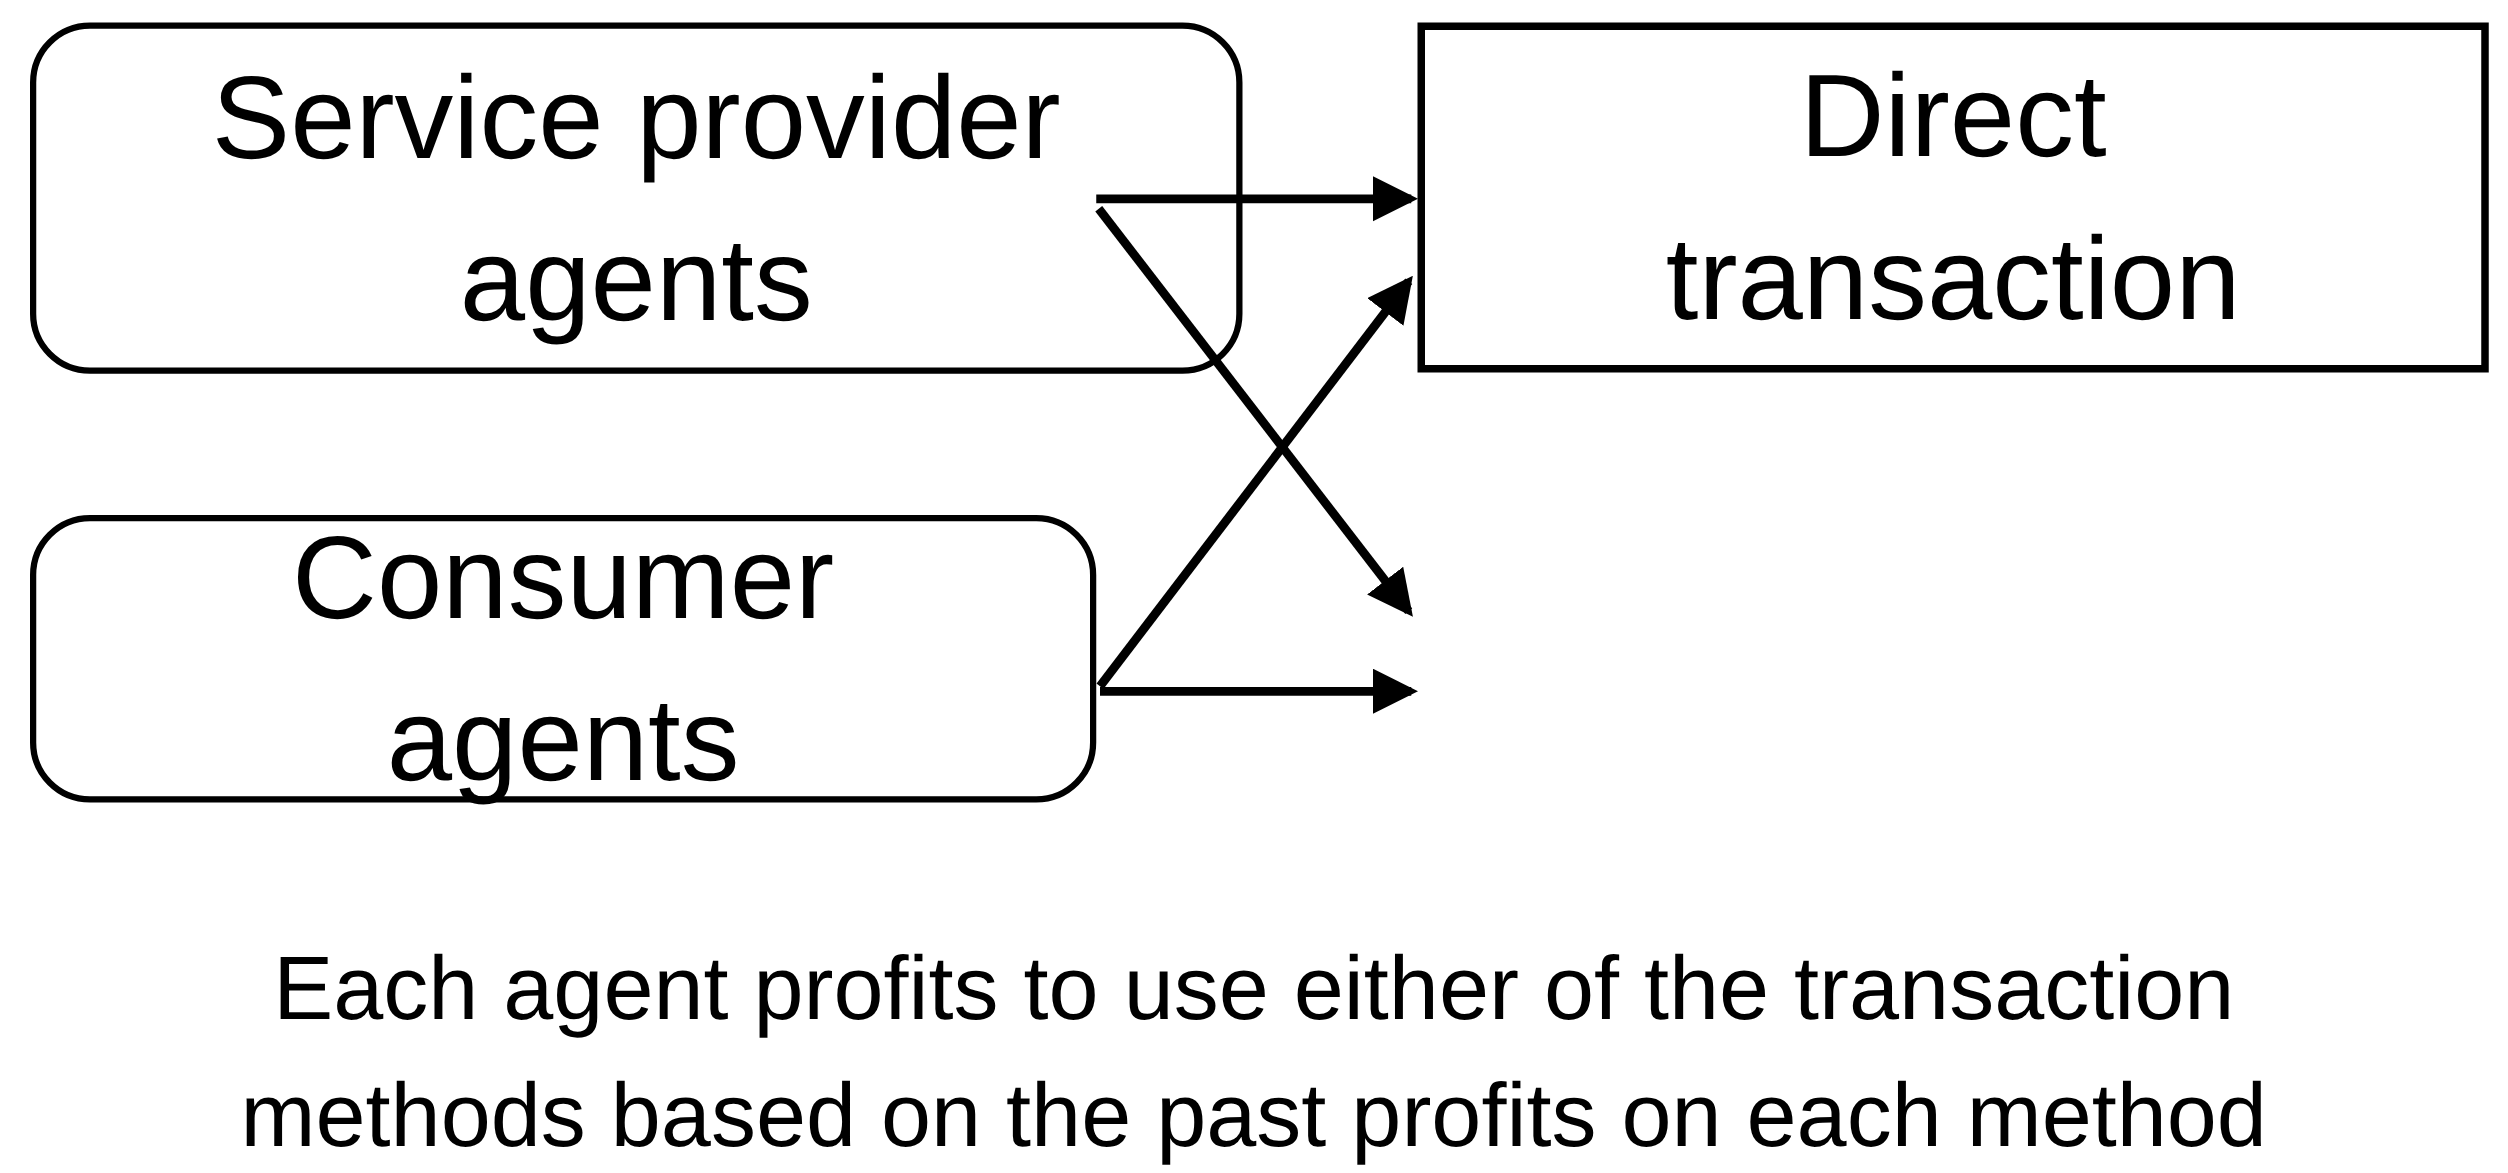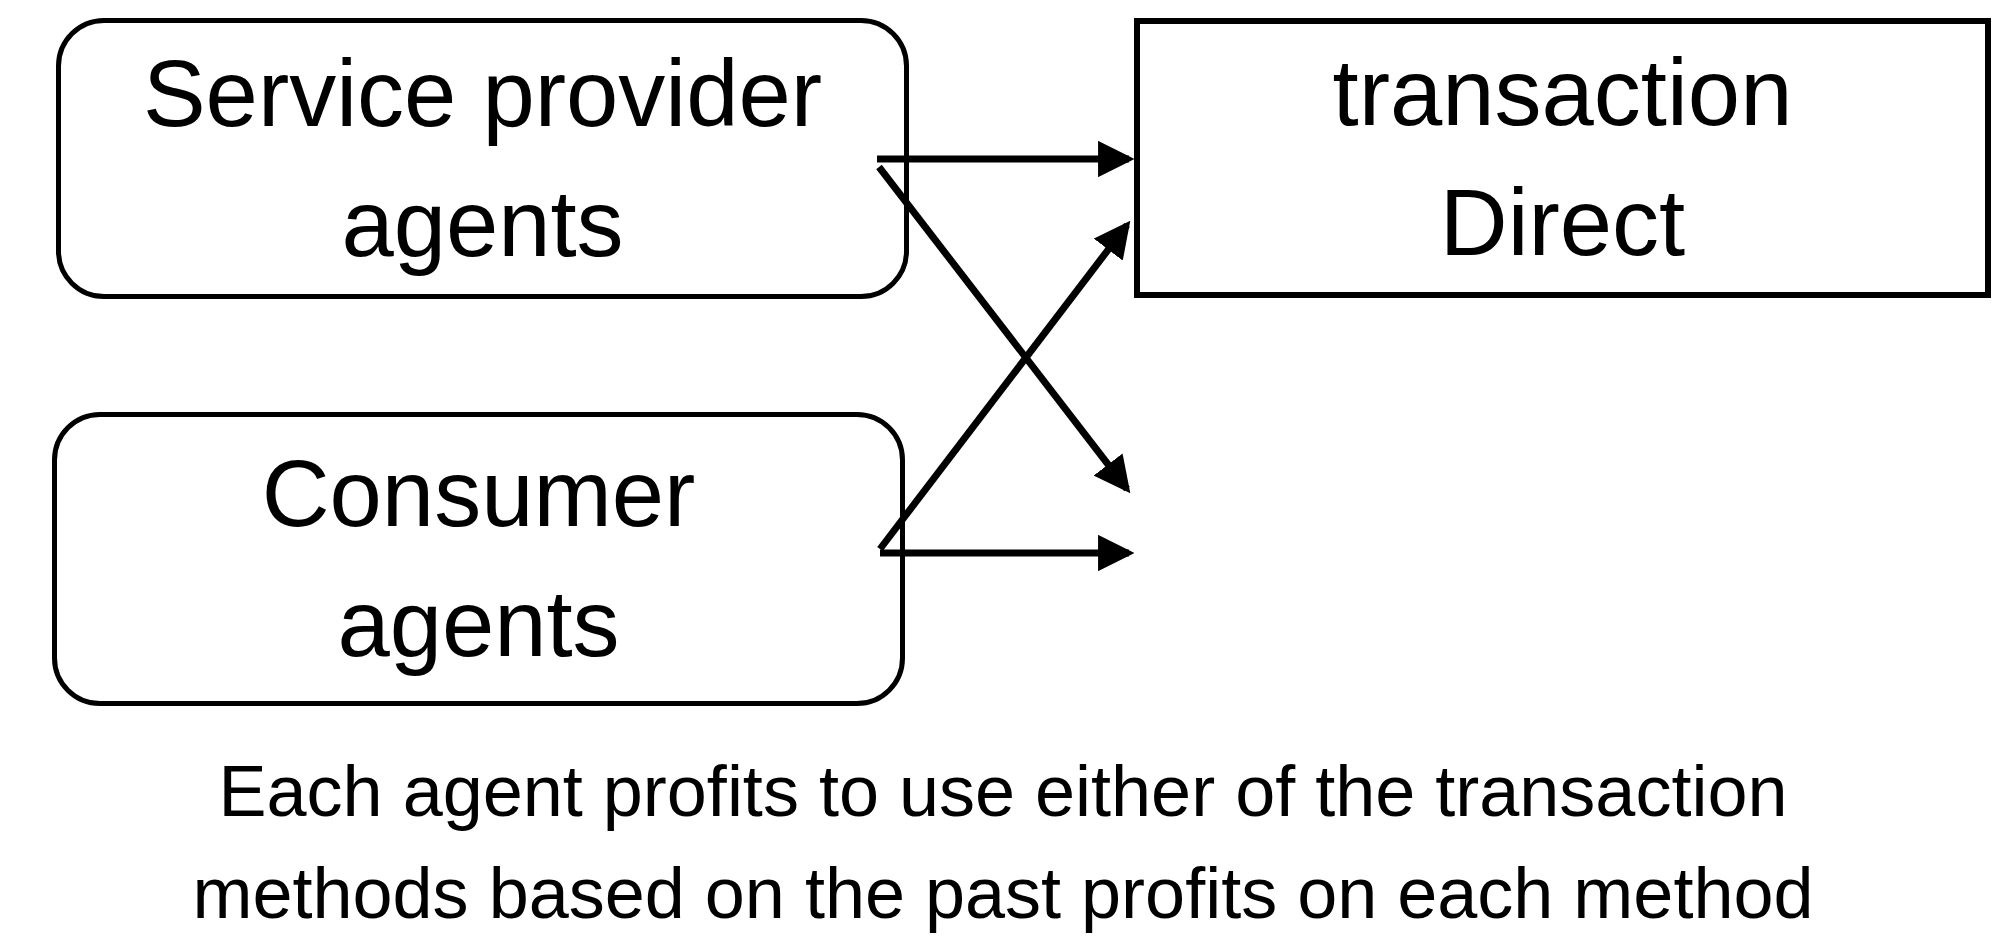--- a/index.html
+++ b/index.html
@@ -24,22 +24,22 @@
     text-align: center;
     font-size: 94px;
     line-height: 1.38;
     white-space: nowrap;
   }
   .node.rounded {
     border-width: 5px;
     border-radius: 48px;
   }
   .node-line { display: block; }
-  #node-service-provider { left: 24px;  top: 18px;  width: 853px; height: 281px; margin-left: 32px; }
-  #node-consumer         { left: 24px;  top: 412px; width: 853px; height: 294px; margin-left: 28px; }
+  #node-service-provider { left: 24px;  top: 18px;  width: 970px; height: 281px; }
+  #node-consumer         { left: 24px;  top: 412px; width: 853px; height: 230px; }
   #node-direct           { left: 1134px; top: 18px; width: 857px; height: 280px; }
   #node-platform         { left: 1134px; top: 412px; width: 856px; height: 281px; }
   .arrows-layer {
     position: absolute;
     left: 0; top: 0;
     width: 2006px;
     height: 938px;
     pointer-events: none;
   }
   .caption {
@@ -61,22 +61,22 @@
     <span class="node-line">Service provider</span>
     <span class="node-line">agents</span>
   </div>
 
   <div class="node rounded" id="node-consumer">
     <span class="node-line">Consumer</span>
     <span class="node-line">agents</span>
   </div>
 
   <div class="node" id="node-direct">
+    <span class="node-line">Direct</span>
     <span class="node-line">transaction</span>
-    <span class="node-line">Direct</span>
   </div>
 
 
   <svg class="arrows-layer" viewBox="0 0 2006 938" xmlns="http://www.w3.org/2000/svg" aria-hidden="true">
     <defs>
       <marker id="arrowhead" viewBox="0 0 10 10" refX="8.5" refY="5" markerWidth="5.2" markerHeight="5.2" markerUnits="strokeWidth" orient="auto-start-reverse">
         <path d="M0,0 L10,5 L0,10 z" fill="#000000"></path>
       </marker>
     </defs>
     <g id="edges-group">

